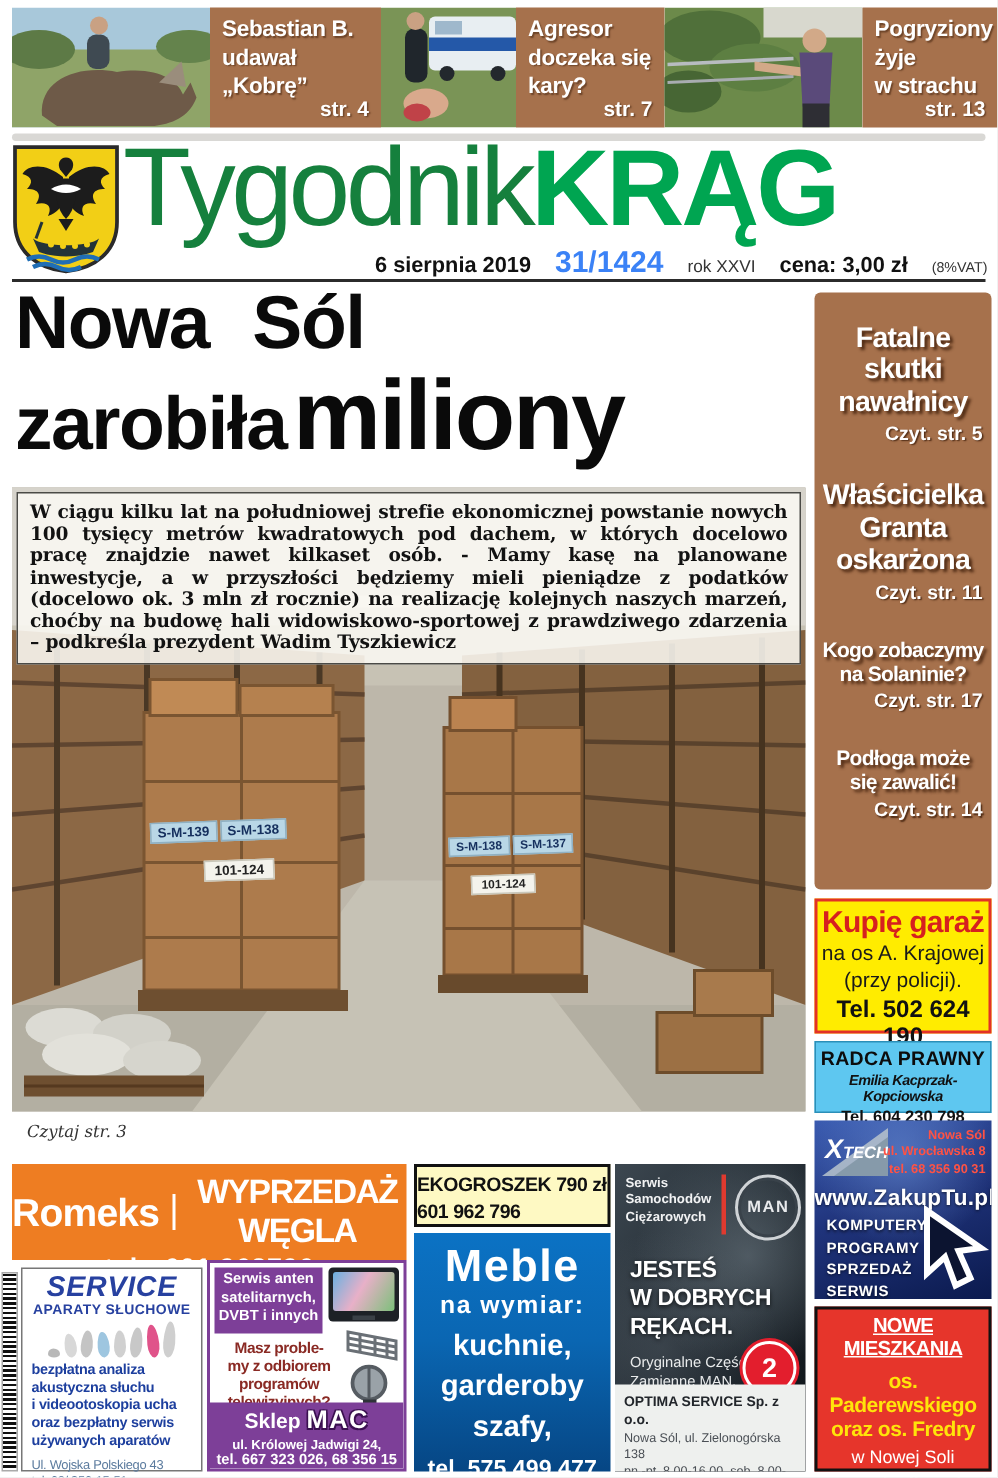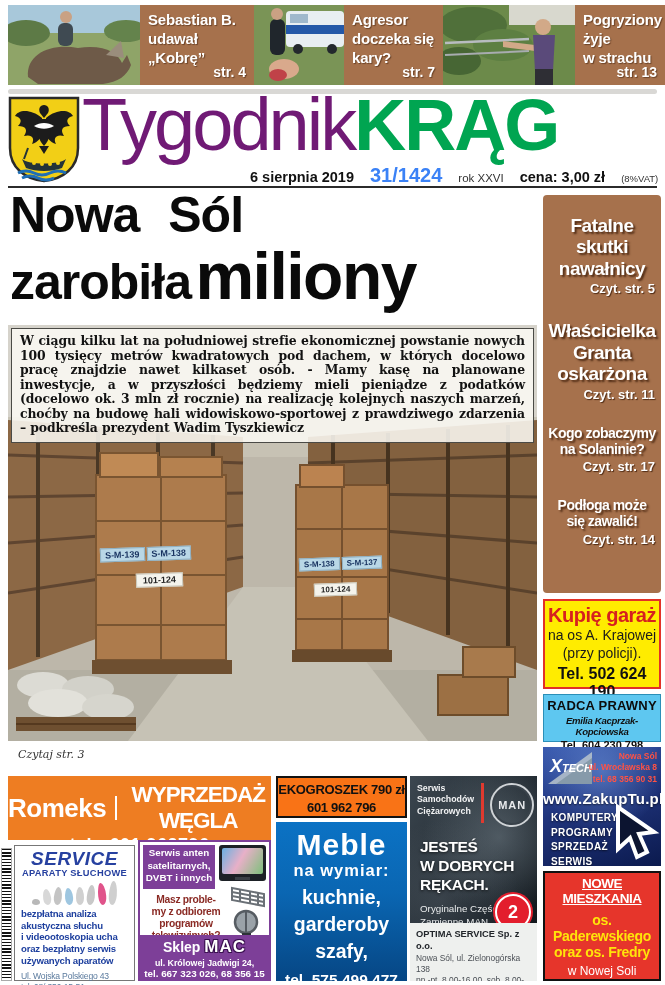--- a/index.html
+++ b/index.html
@@ -17,21 +17,21 @@
   #strip-box1{left:140px;top:5px;width:114px;height:80px;}
   #strip-photo2{left:254px;top:5px;width:90px;height:80px;}
   #strip-box2{left:344px;top:5px;width:99px;height:80px;}
   #strip-photo3{left:443px;top:5px;width:132px;height:80px;}
   #strip-box3{left:575px;top:5px;width:90px;height:80px;}
   #strip-divider{left:8px;top:89px;width:649px;height:5px;background:#d9d8d5;border-radius:3px;}
 
   
   #crest{left:8px;top:96px;width:72px;height:87px;}
   #wordmark{left:82px;top:88px;white-space:nowrap;line-height:1;}
-  #wordmark .light{font-size:74px;font-weight:300;color:#701a75;letter-spacing:-3px;}
+  #wordmark .light{font-size:74px;font-weight:300;color:#15803d;letter-spacing:-3px;}
   #wordmark .bold{font-size:72px;font-weight:800;color:#00a551;letter-spacing:-2px;}
   #mast-info{left:250px;top:164px;display:flex;align-items:baseline;gap:16px;white-space:nowrap;}
   #mast-info .d{font-weight:bold;font-size:14.5px;color:#111;}
   #mast-info .i{font-weight:bold;font-size:20px;color:#3b82f6;}
   #mast-info .v{font-size:11.5px;color:#333;}
   #mast-info .p{font-weight:bold;font-size:14.5px;color:#111;}
   #mast-info .vat{font-size:9.5px;color:#333;}
   #mast-rule{left:8px;top:186px;width:649px;height:2px;background:#2b2b2b;}
 
   
@@ -100,22 +100,22 @@
 
   
   #ad-romeks{left:8px;top:776px;width:263px;height:64px;background:#ee7d22;color:#fff;
              text-align:center;padding-top:6px;box-sizing:border-box;}
   #ad-romeks .row{display:flex;justify-content:center;align-items:center;gap:9px;}
   #ad-romeks .b{font-weight:800;font-size:26px;letter-spacing:-0.5px;}
   #ad-romeks .sep{width:2px;height:24px;background:#fff;}
   #ad-romeks .o{font-weight:800;font-size:22.5px;letter-spacing:-1px;}
   #ad-romeks .t{font-weight:800;font-size:18px;margin-top:1px;letter-spacing:.5px;}
 
-  #ad-eko{left:276px;top:776px;width:131px;height:42px;background:#f97316;border:2px solid #111;
-          box-sizing:border-box;text-align:center;padding-top:3px;}
+  #ad-eko{left:276px;top:776px;width:131px;height:42px;background:#fef9c3;border:2px solid #111;
+          box-sizing:border-box;padding-top:3px;}
   #ad-eko .e{font-weight:800;font-size:13px;color:#111;line-height:1.35;letter-spacing:-0.3px;}
 
   #ad-meble{left:276px;top:822px;width:131px;height:159px;text-align:center;color:#fff;
             background:linear-gradient(180deg,#0b72c4 0%,#0a66b2 45%,#064684 100%);
             box-sizing:border-box;padding-top:8px;}
   #ad-meble .t1{font-weight:800;font-size:30px;letter-spacing:1px;line-height:1;}
   #ad-meble .t2{font-weight:800;font-size:16.5px;letter-spacing:1px;margin-top:1px;}
   #ad-meble .it{font-weight:800;font-size:19.5px;line-height:1.38;margin-top:4px;}
   #ad-meble .ph{font-weight:800;font-size:15.5px;margin-top:6px;}
 

